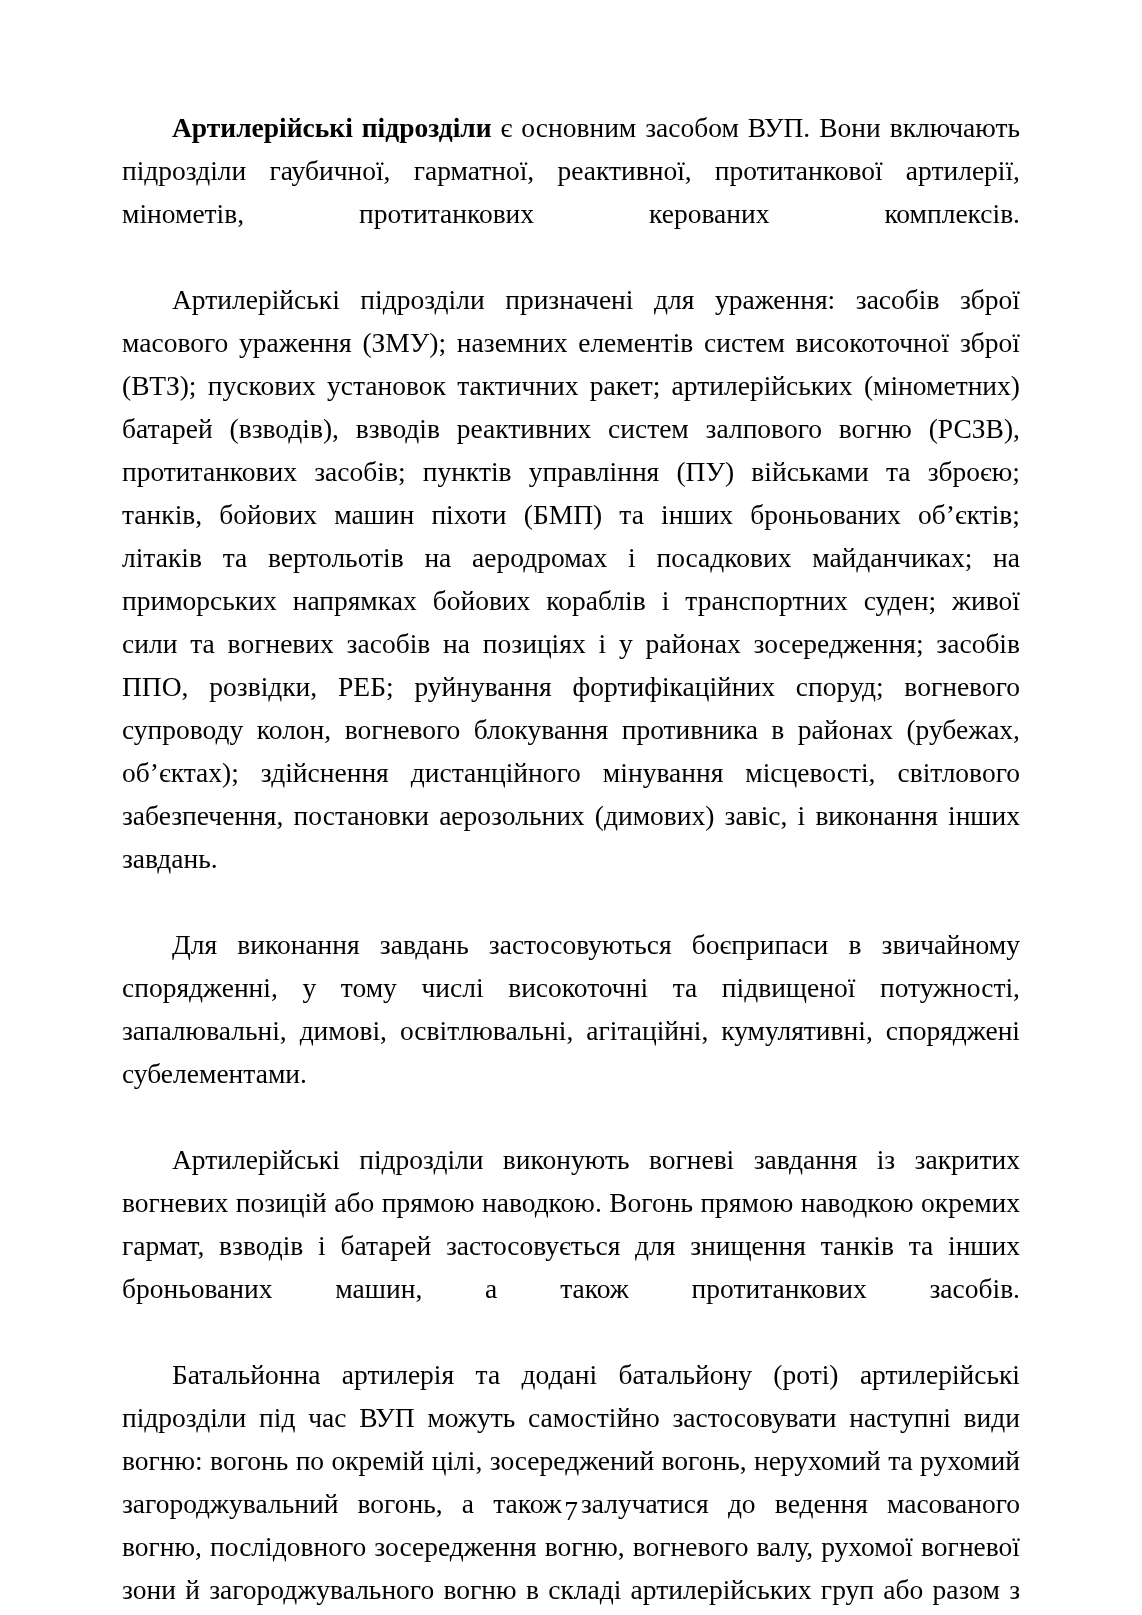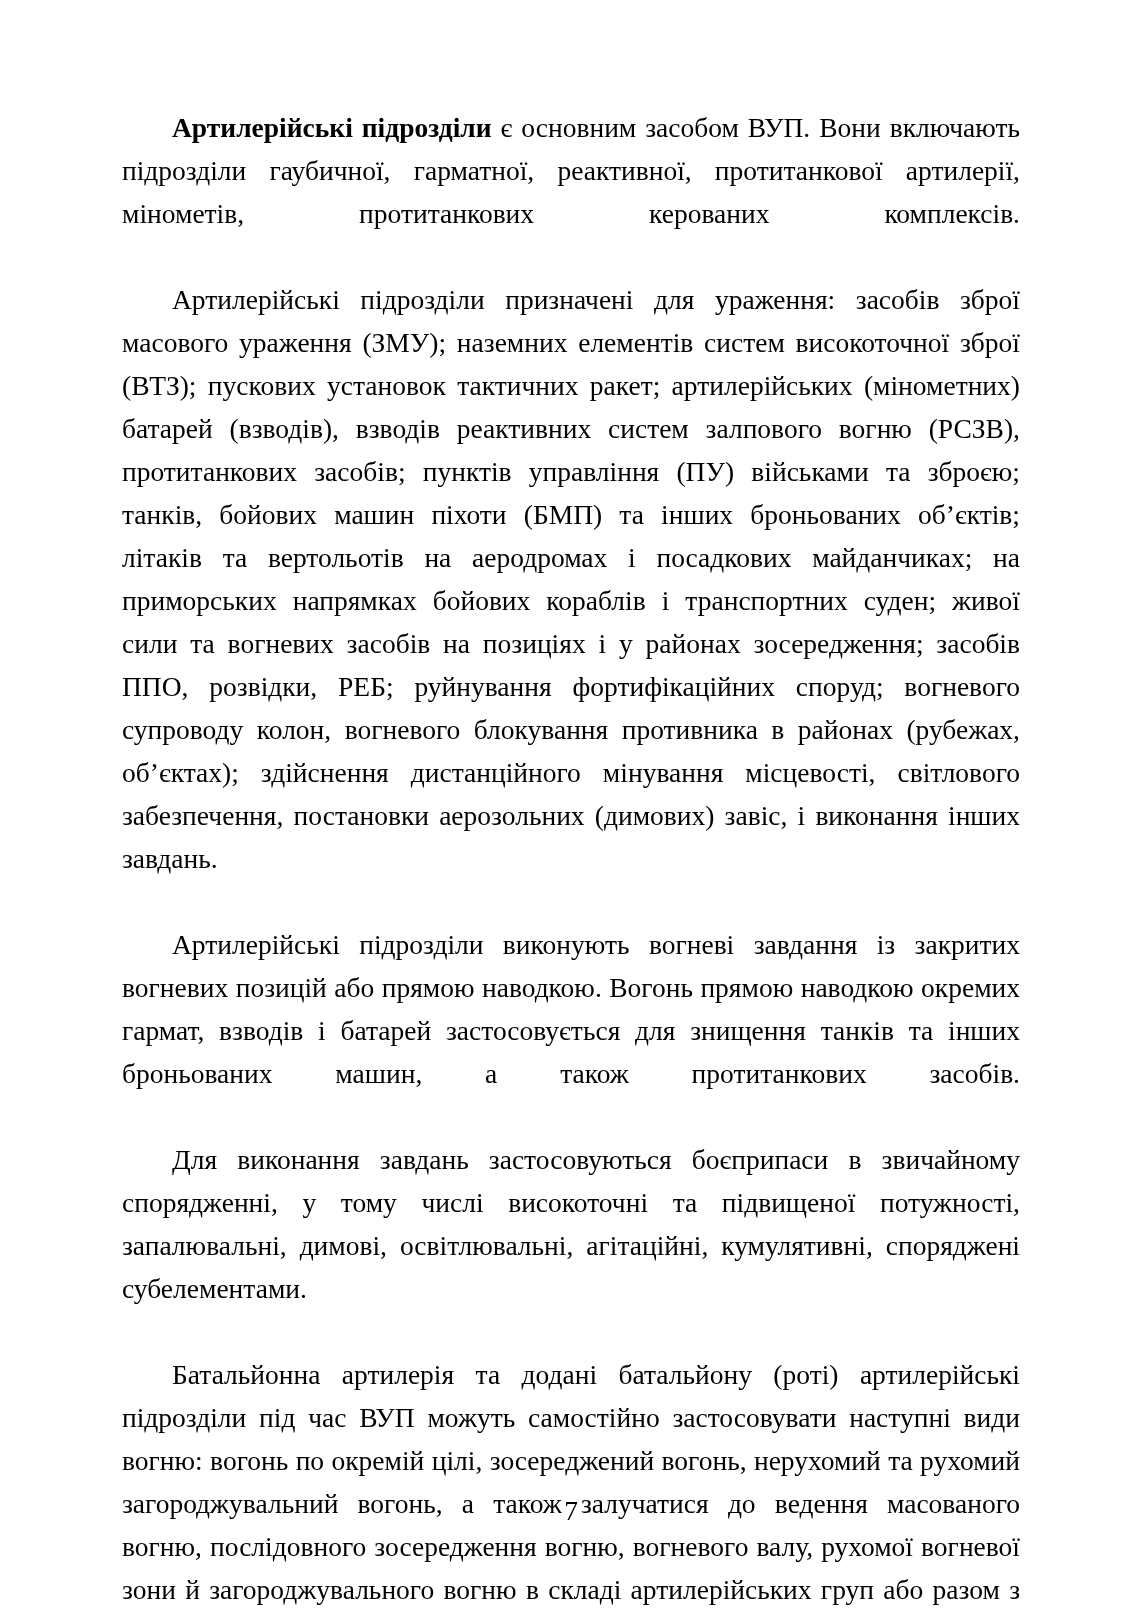--- a/index.html
+++ b/index.html
@@ -68,23 +68,23 @@
 <body>
 
 <div class="page">
 
   <div class="text-column">
 
     <p class="para lead"><span class="bold-run">Артилерійські підрозділи</span><span> є основним засобом ВУП. Вони включають підрозділи гаубичної, гарматної, реактивної, протитанкової артилерії, мінометів, протитанкових керованих комплексів.</span></p>
 
     <p class="para">Артилерійські підрозділи призначені для ураження: засобів зброї масового ураження (ЗМУ); наземних елементів систем високоточної зброї (ВТЗ); пускових установок тактичних ракет; артилерійських (мінометних) батарей (взводів), взводів реактивних систем залпового вогню (РСЗВ), протитанкових засобів; пунктів управління (ПУ) військами та зброєю; танків, бойових машин піхоти (БМП) та інших броньованих об’єктів; літаків та вертольотів на аеродромах і посадкових майданчиках; на приморських напрямках бойових кораблів і транспортних суден; живої сили та вогневих засобів на позиціях і у районах зосередження; засобів ППО, розвідки, РЕБ; руйнування фортифікаційних споруд; вогневого супроводу колон, вогневого блокування противника в районах (рубежах, об’єктах); здійснення дистанційного мінування місцевості, світлового забезпечення, постановки аерозольних (димових) завіс, і виконання інших завдань.</p>
 
+    <p class="para">Для виконання завдань застосовуються боєприпаси в звичайному спорядженні, у тому числі високоточні та підвищеної потужності, запалювальні, димові, освітлювальні, агітаційні, кумулятивні, споряджені субелементами.</p>
+
     <p class="para">Артилерійські підрозділи виконують вогневі завдання із закритих вогневих позицій або прямою наводкою. Вогонь прямою наводкою окремих гармат, взводів і батарей застосовується для знищення танків та інших броньованих машин, а також протитанкових засобів.</p>
-
-    <p class="para">Для виконання завдань застосовуються боєприпаси в звичайному спорядженні, у тому числі високоточні та підвищеної потужності, запалювальні, димові, освітлювальні, агітаційні, кумулятивні, споряджені субелементами.</p>
 
     <p class="para">Батальйонна артилерія та додані батальйону (роті) артилерійські підрозділи під час ВУП можуть самостійно застосовувати наступні види вогню: вогонь по окремій цілі, зосереджений вогонь, нерухомий та рухомий загороджувальний вогонь, а також залучатися до ведення масованого вогню, послідовного зосередження вогню, вогневого валу, рухомої вогневої зони й загороджувального вогню в складі артилерійських груп або разом з ними.</p>
 
   </div>
 
   <div class="page-number">7</div>
 
 </div>
 
 </body></html>

